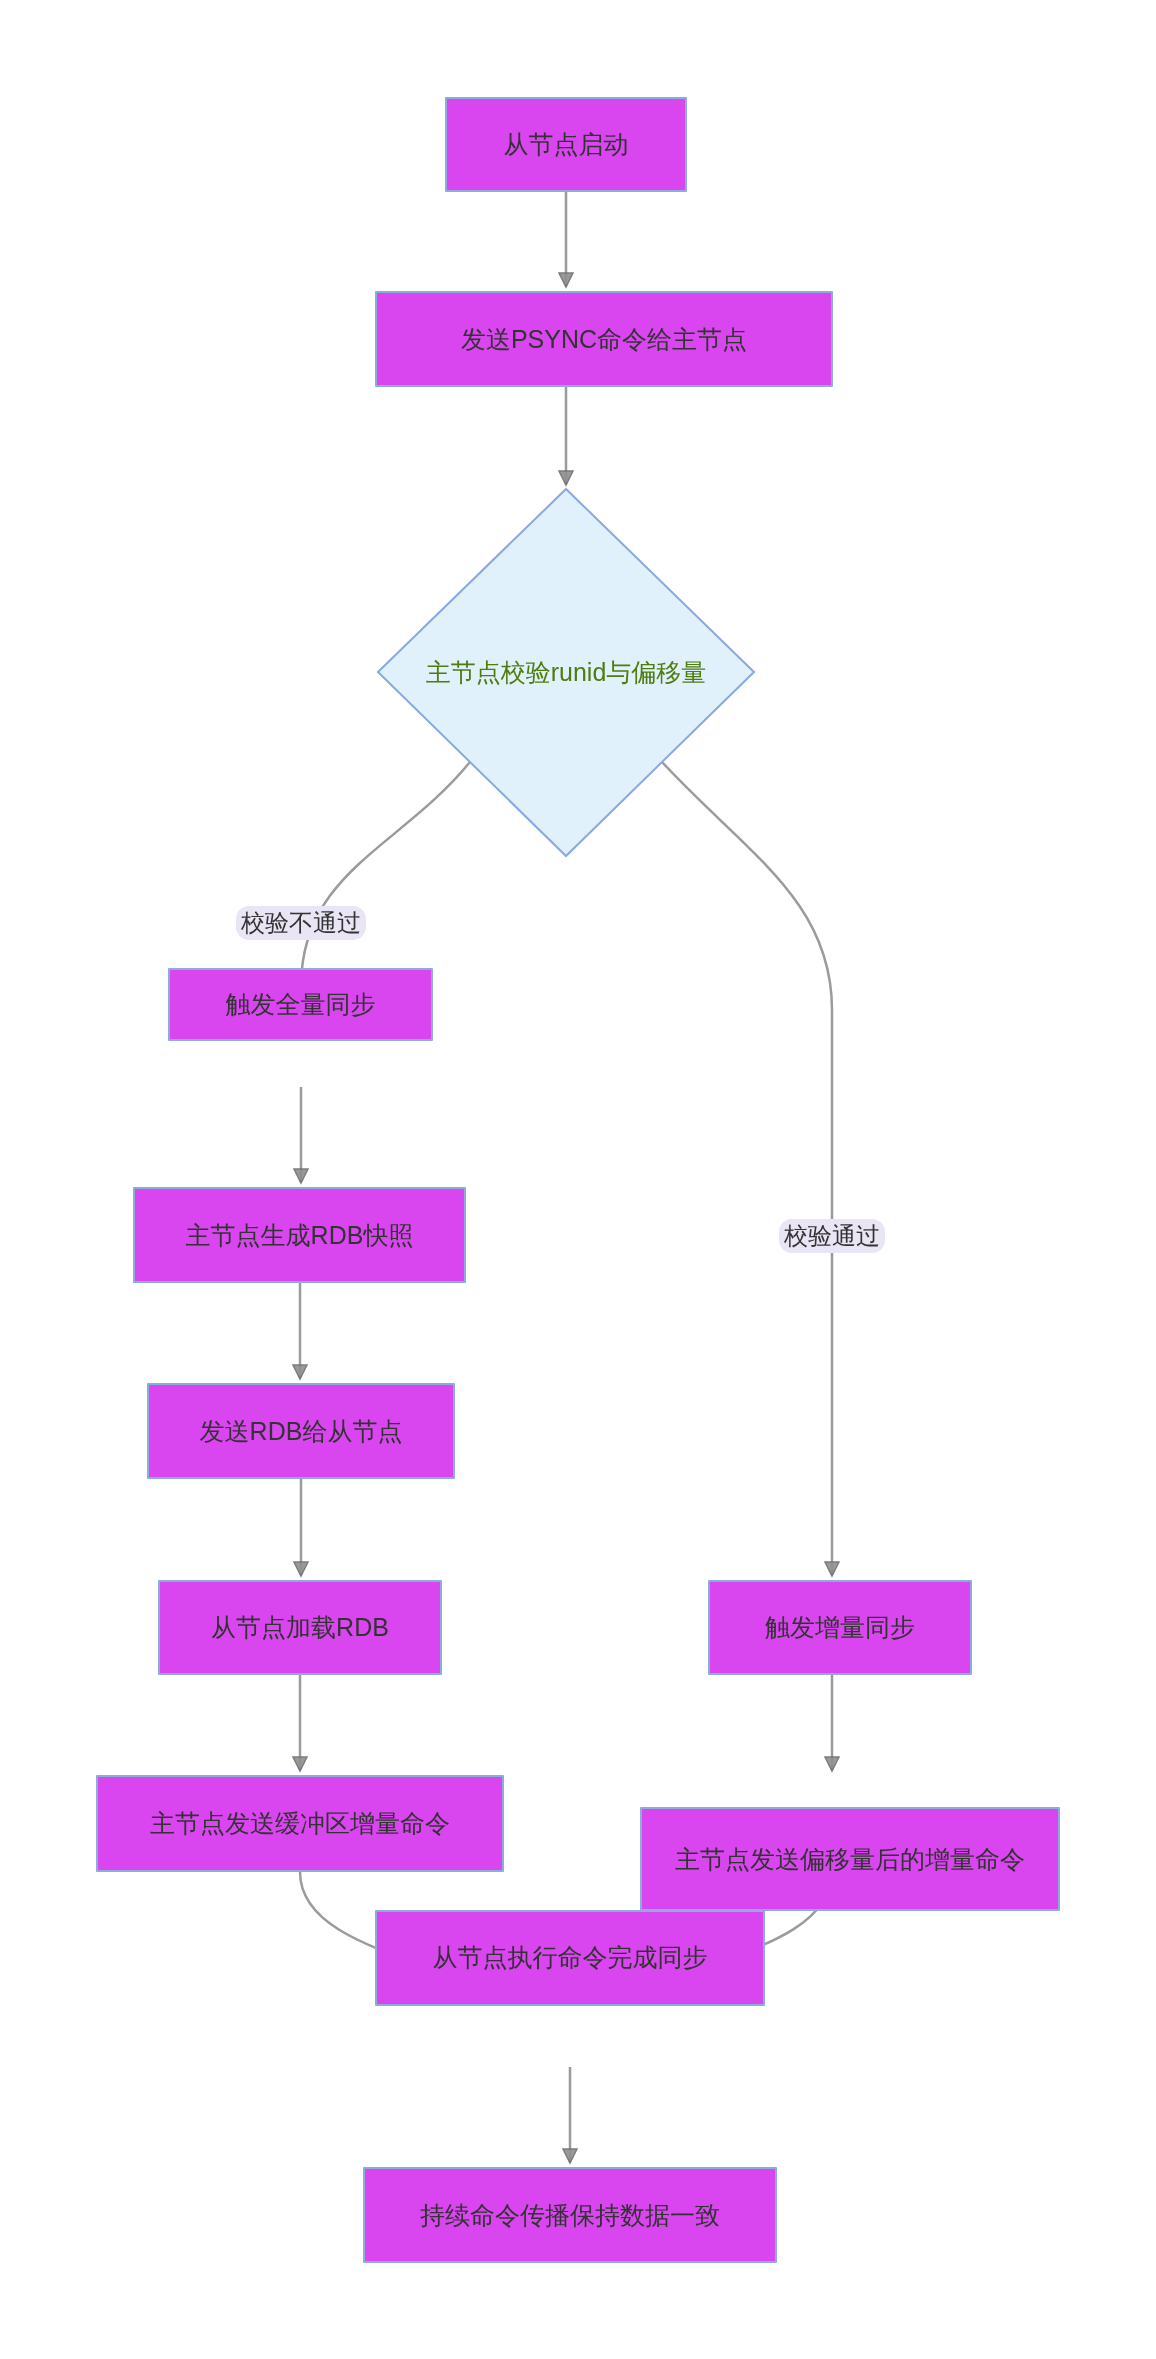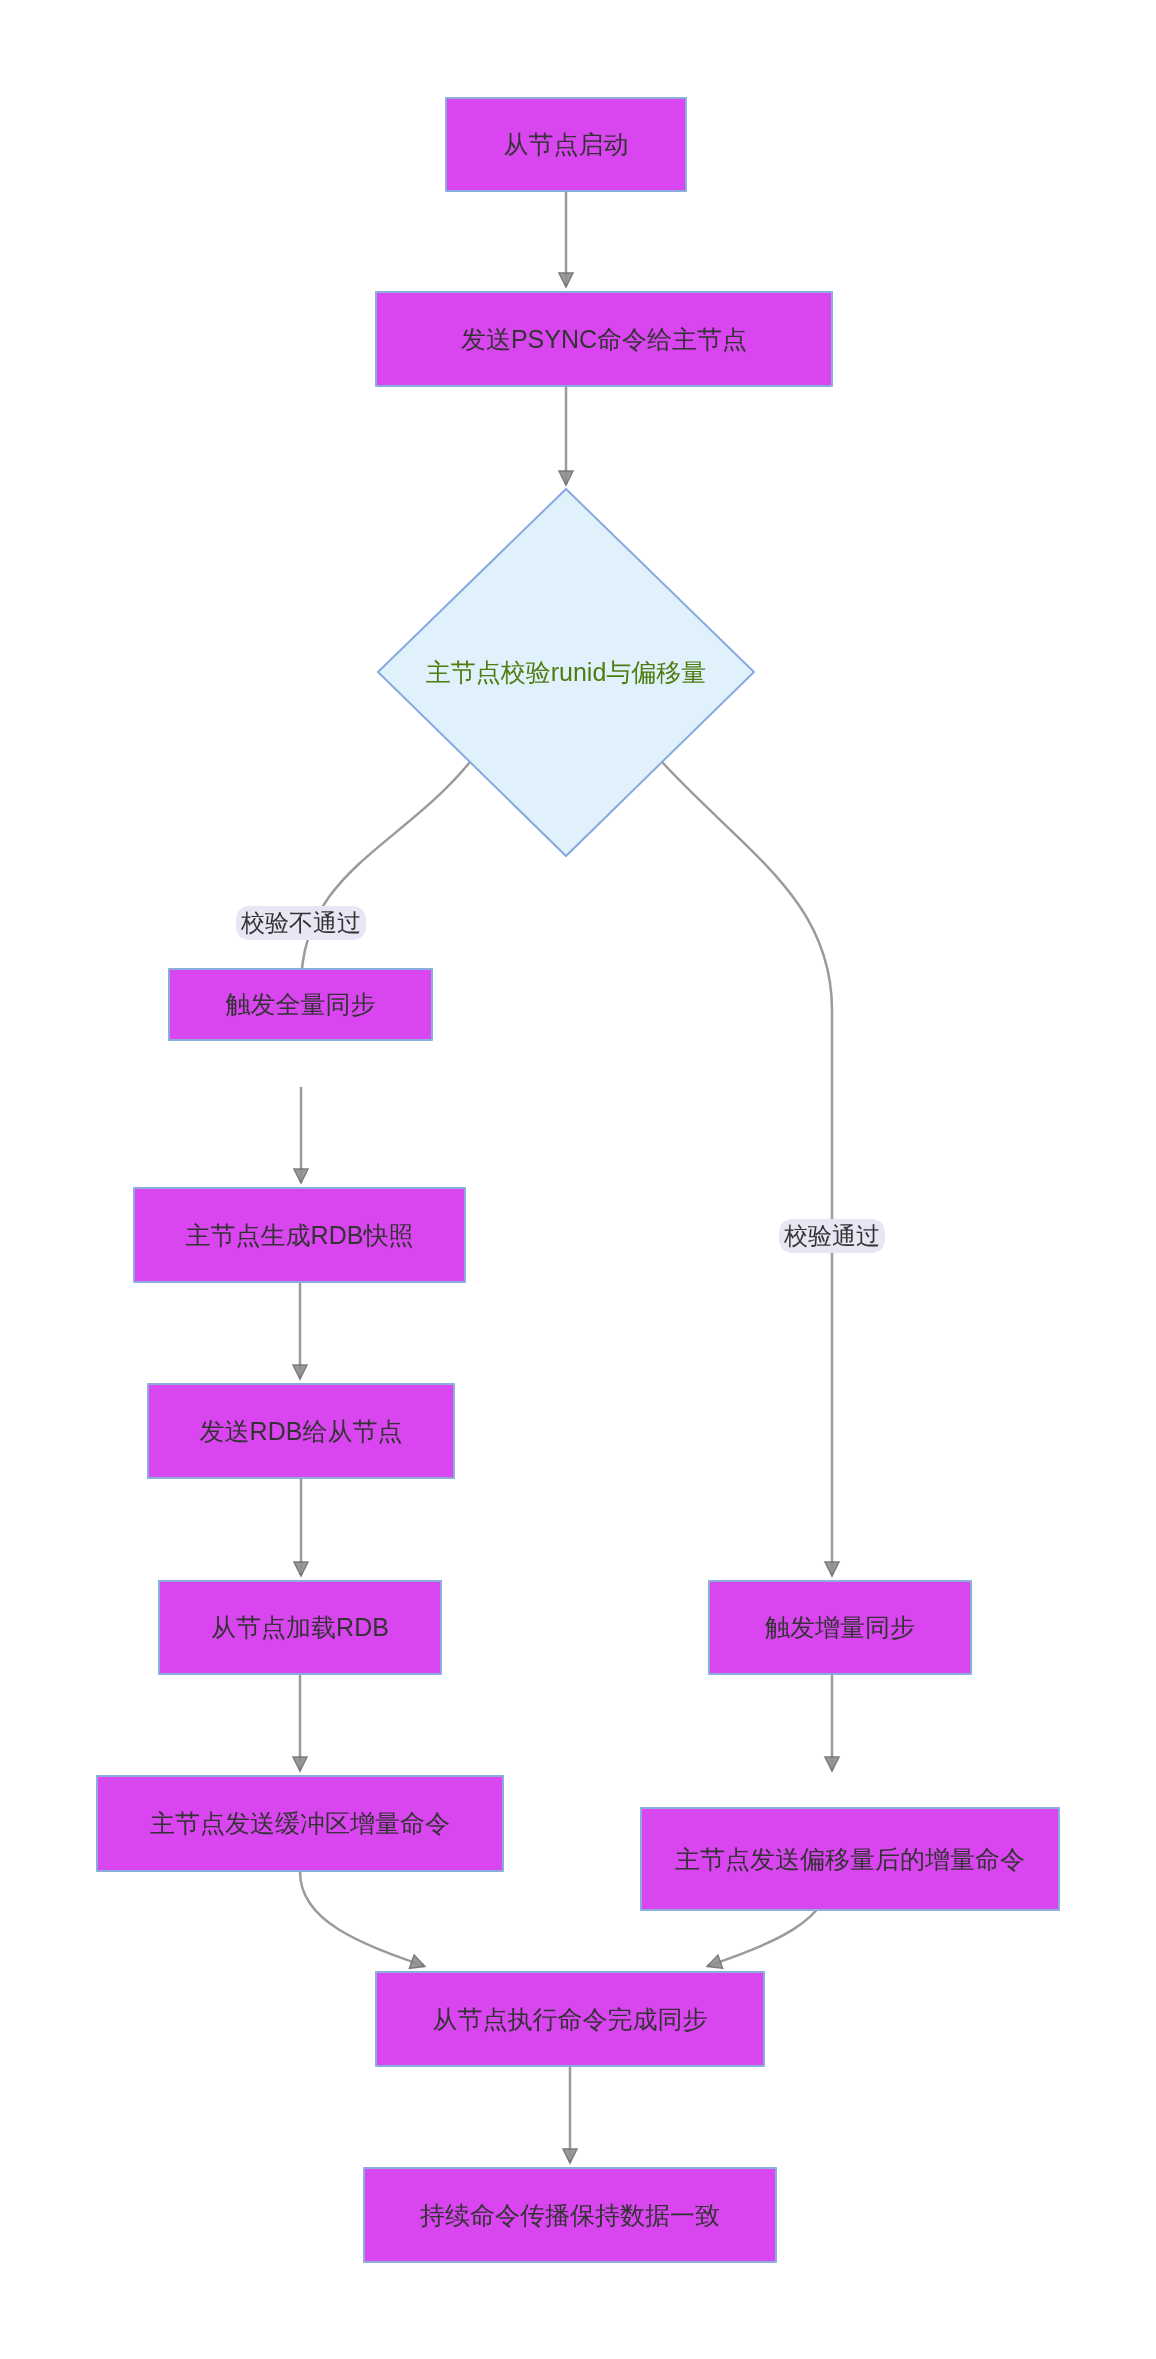--- a/index.html
+++ b/index.html
@@ -101,21 +101,21 @@
   <div class="node" style="left:158px; top:1580px; width:284px; height:95px;">从节点加载RDB</div>
 
   <div class="node" style="left:147px; top:1383px; width:308px; height:96px;">发送RDB给从节点</div>
 
   <div class="node" style="left:96px; top:1775px; width:408px; height:97px;">主节点发送缓冲区增量命令</div>
 
   <div class="node" style="left:700px; top:1580px; width:264px; height:95px;margin-left:8px;">触发增量同步</div>
 
   <div class="node" style="left:640px; top:1807px; width:420px; height:104px;">主节点发送偏移量后的增量命令</div>
 
-  <div class="node" style="left:375px; top:1971px; width:390px; height:96px;">从节点执行命令完成同步</div>
+  <div class="node" style="left:375px; top:1910px; width:390px; height:96px;font-family:Liberation Serif, serif;">从节点执行命令完成同步</div>
 
   <div class="node" style="left:363px; top:2167px; width:414px; height:96px;">持续命令传播保持数据一致</div>
 
   <div class="edge-label" style="left:301px; top:923px;">校验不通过</div>
 
   <div class="edge-label" style="left:832px; top:1236px;">校验通过</div>
 
 </div>
 
 </body></html>

